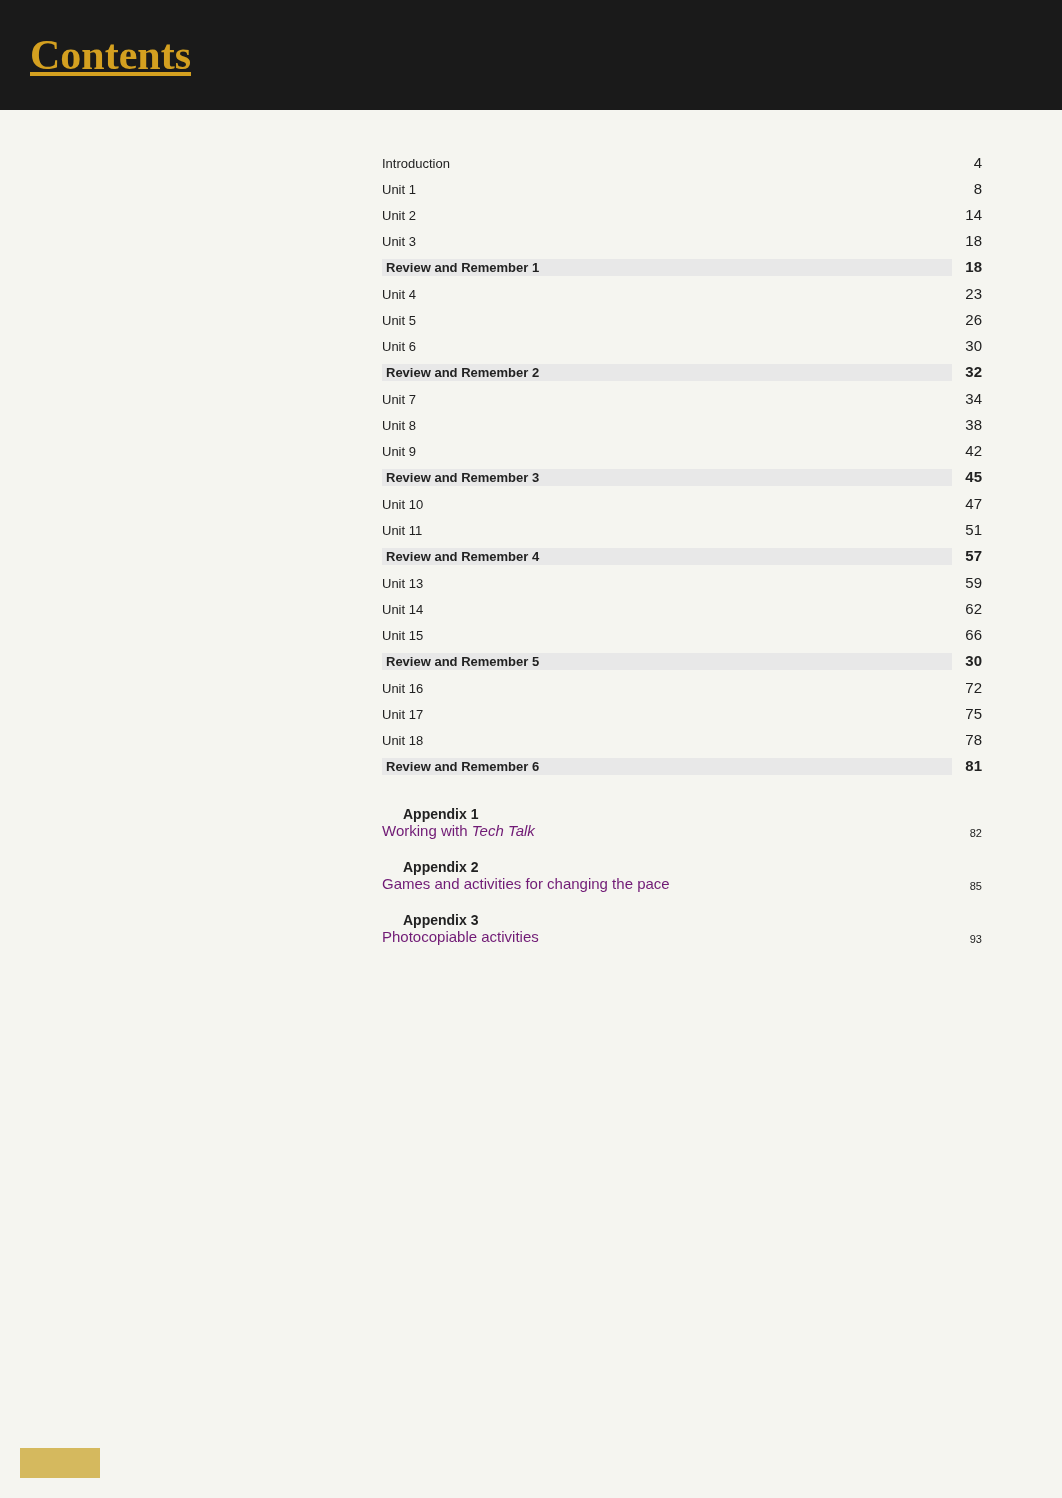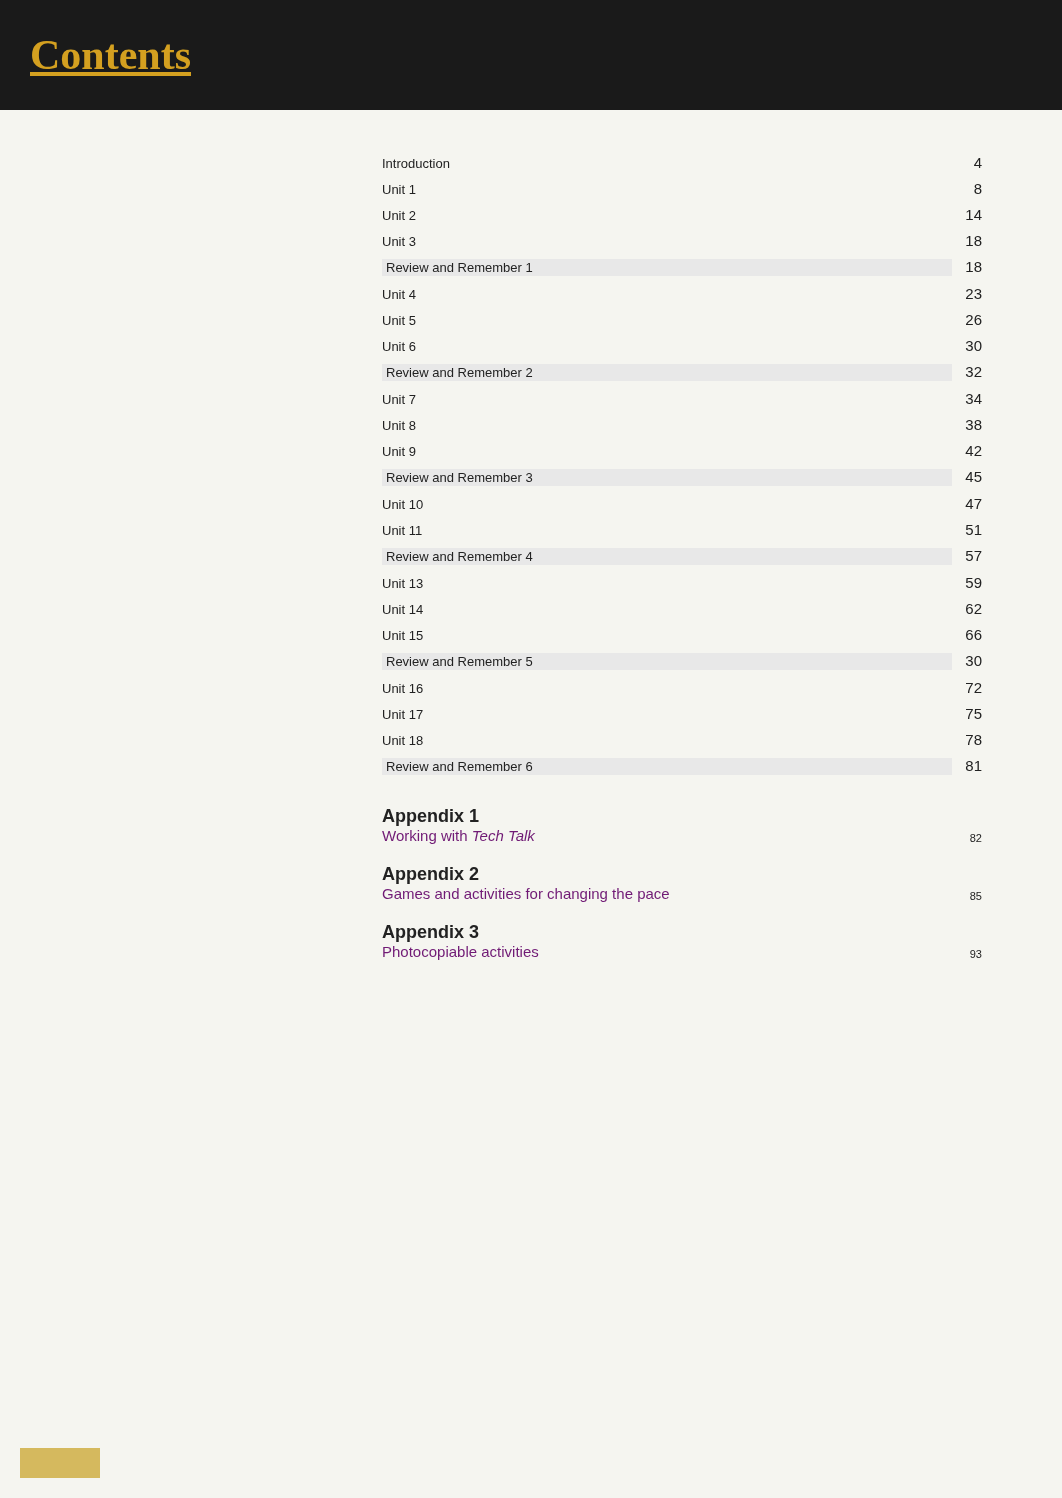--- a/index.html
+++ b/index.html
@@ -51,20 +51,21 @@
     .toc-row {
       display: flex;
       justify-content: space-between;
       align-items: baseline;
       padding: 4px 0;
       border-bottom: 1px dotted transparent;
     }
 
     .toc-row.review {
       background-color: transparent;
+      font-weight: bold;
     }
 
     .toc-label {
       font-size: 13px;
       color: #222;
       flex: 1;
     }
 
     .toc-page {
       font-size: 15px;
@@ -92,23 +93,24 @@
       align-items: flex-end;
       padding: 2px 0;
     }
 
     .appendix-label-group {
       display: flex;
       flex-direction: column;
     }
 
     .appendix-title {
-      font-size: 18px;
+      font-size: 14px;
       font-weight: bold;
       color: #222;
+      margin-left: 21px;
     }
 
     .appendix-subtitle {
       font-size: 15px;
       color: #701a75;
     }
 
     .appendix-page {
       font-size: 11px;
       color: #222;

